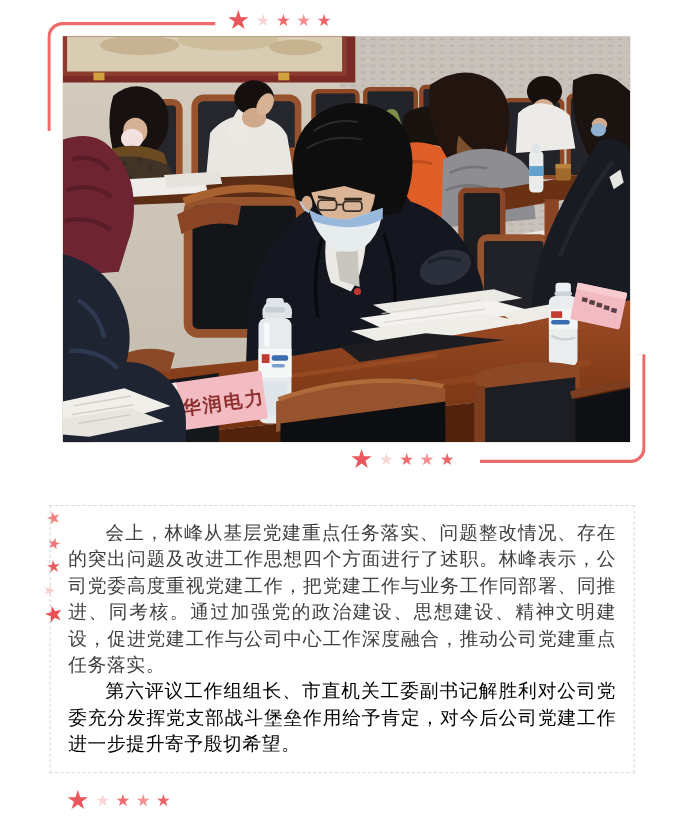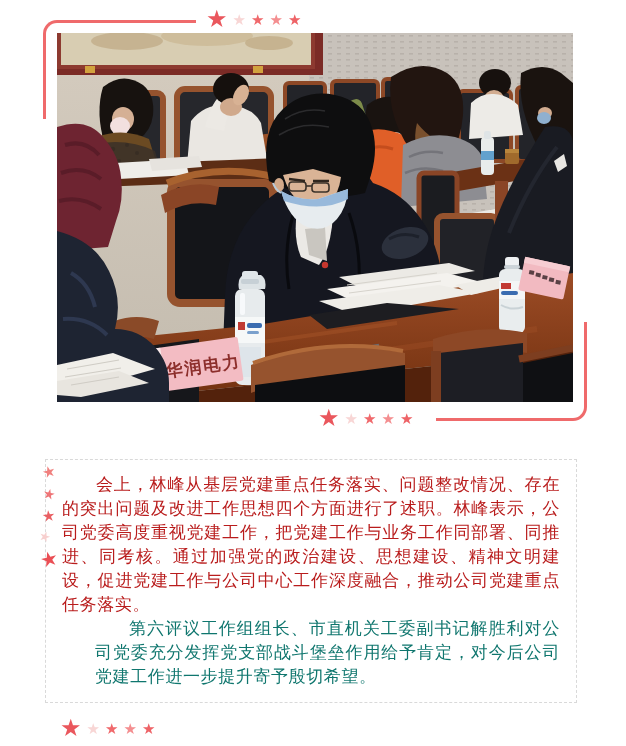--- a/index.html
+++ b/index.html
@@ -294,22 +294,22 @@
       <span class="star star-big" style="color: rgb(234, 87, 93);">★</span>
       <span class="star star-sm" style="color: rgb(248, 214, 213);">★</span>
       <span class="star star-sm" style="color: rgb(240, 105, 108);">★</span>
       <span class="star star-sm" style="color: rgb(244, 142, 144);">★</span>
       <span class="star star-sm" style="color: rgb(238, 99, 103);">★</span>
     </div>
 
   <div class="corner-line corner-br" style="border-color: rgb(239, 106, 107);"></div>
 
   <section class="article-box" style="border-color: rgb(217, 217, 217);">
-    <p style="color: #b91c1c;">会上，林峰从基层党建重点任务落实、问题整改情况、存在的突出问题及改进工作思想四个方面进行了述职。林峰表示，公司党委高度重视党建工作，把党建工作与业务工作同部署、同推进、同考核。通过加强党的政治建设、思想建设、精神文明建设，促进党建工作与公司中心工作深度融合，推动公司党建重点任务落实。</p>
-    <p style="color: #0f766e; margin-left: 33px;">第六评议工作组组长、市直机关工委副书记解胜利对公司党委充分发挥党支部战斗堡垒作用给予肯定，对今后公司党建工作进一步提升寄予殷切希望。</p>
+    <p style="color: #404040;">会上，林峰从基层党建重点任务落实、问题整改情况、存在的突出问题及改进工作思想四个方面进行了述职。林峰表示，公司党委高度重视党建工作，把党建工作与业务工作同部署、同推进、同考核。通过加强党的政治建设、思想建设、精神文明建设，促进党建工作与公司中心工作深度融合，推动公司党建重点任务落实。</p>
+    <p style="color: #000000;">第六评议工作组组长、市直机关工委副书记解胜利对公司党委充分发挥党支部战斗堡垒作用给予肯定，对今后公司党建工作进一步提升寄予殷切希望。</p>
   </section>
 
   <div class="side-stars">
       <span class="side-star ss1" style="color: rgb(240, 128, 126);">★</span>
       <span class="side-star ss2" style="color: rgb(238, 116, 118);">★</span>
       <span class="side-star ss3" style="color: rgb(233, 95, 99);">★</span>
       <span class="side-star ss4" style="color: rgb(247, 207, 206);">★</span>
       <span class="side-star ss5" style="color: rgb(234, 79, 85);">★</span>
     </div>
 

